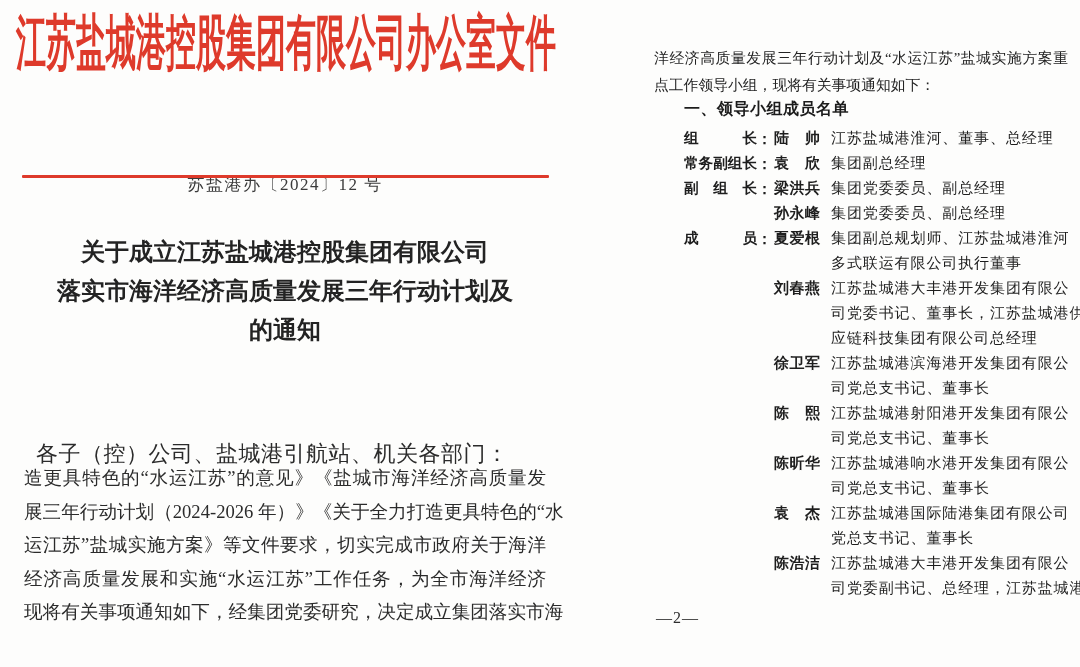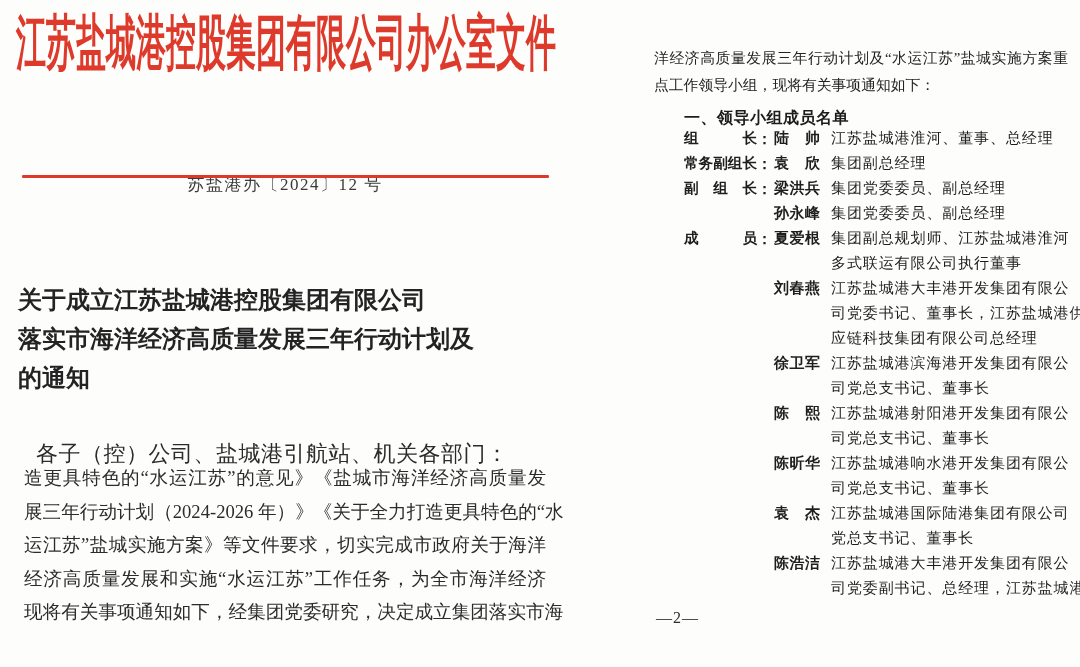--- a/index.html
+++ b/index.html
@@ -21,37 +21,37 @@
   }
   .doc-number{
     position:absolute;top:130px;left:0;width:100%;text-align:center;
     font-size:17px;letter-spacing:1.5px;color:#3a3a3a;margin-top:43px;
   }
   .red-rule{
     position:absolute;top:175px;left:4px;width:527px;height:3px;
     background:var(--accent-red,#de3a2b);border-radius:1px;
   }
   .doc-title{
-    position:absolute;top:233px;left:0;width:100%;
-    font-weight:700;font-size:24px;line-height:39px;color:#232323;margin-top:48px;
+    position:absolute;top:233px;left:0;width:100%;text-align:center;
+    font-weight:700;font-size:24px;line-height:39px;color:#232323;
   }
   .salutation{
     position:absolute;top:429px;left:18px;width:524px;
     font-size:22px;letter-spacing:0.5px;white-space:nowrap;margin-top:10px;
   }
   .paragraph{position:absolute;top:461px;left:6px;width:522px;font-size:18.6px;line-height:33.5px;}
   .para-line{text-align:justify;text-align-last:justify;white-space:nowrap;}
   .para-line.indent{padding-left:38px;}
 
   
   .continuation{position:absolute;top:45px;left:0;width:414px;font-size:14.8px;line-height:27px;color:#232323;}
   .cont-line{white-space:nowrap;}
   .cont-line.full{text-align:justify;text-align-last:justify;}
   .section-heading{
-    position:absolute;top:108px;left:30px;
+    position:absolute;top:99px;left:30px;
     font-family:"Liberation Sans",sans-serif;font-weight:700;
     font-size:16px;letter-spacing:0.5px;color:#1c1c1c;white-space:nowrap;
   }
   .members{position:absolute;top:126px;left:30px;width:410px;}
   .m-row{display:flex;align-items:flex-start;line-height:25px;font-size:15px;color:#1e1e1e;}
   .m-role{
     display:inline-flex;justify-content:space-between;flex-shrink:0;
     width:73px;font-family:"Liberation Sans",sans-serif;font-weight:700;font-size:14.6px;
   }
   .m-colon{width:14px;flex-shrink:0;font-family:"Liberation Sans",sans-serif;font-weight:700;}

